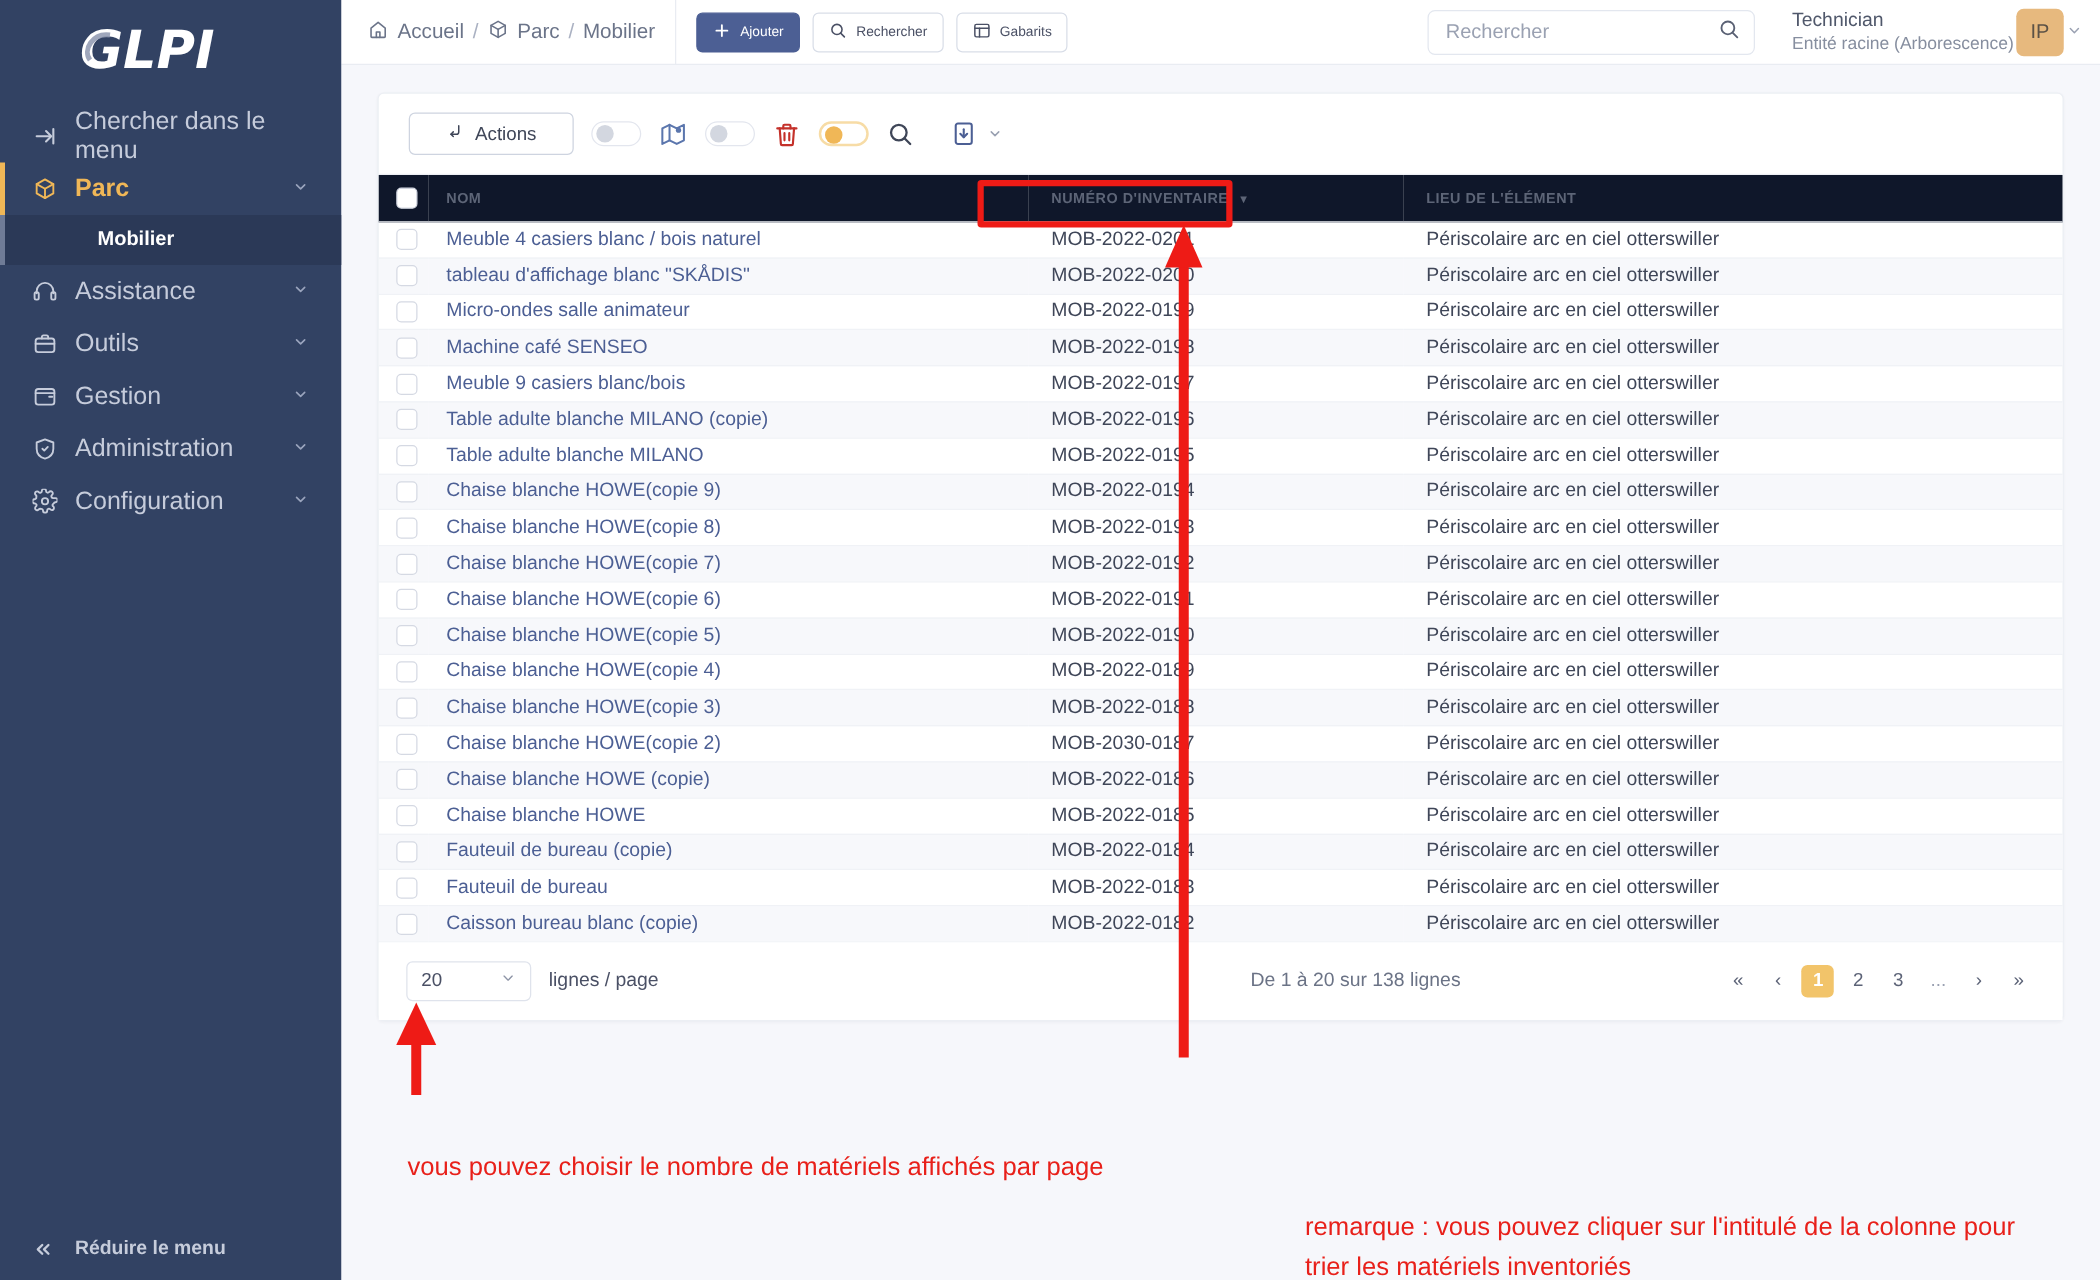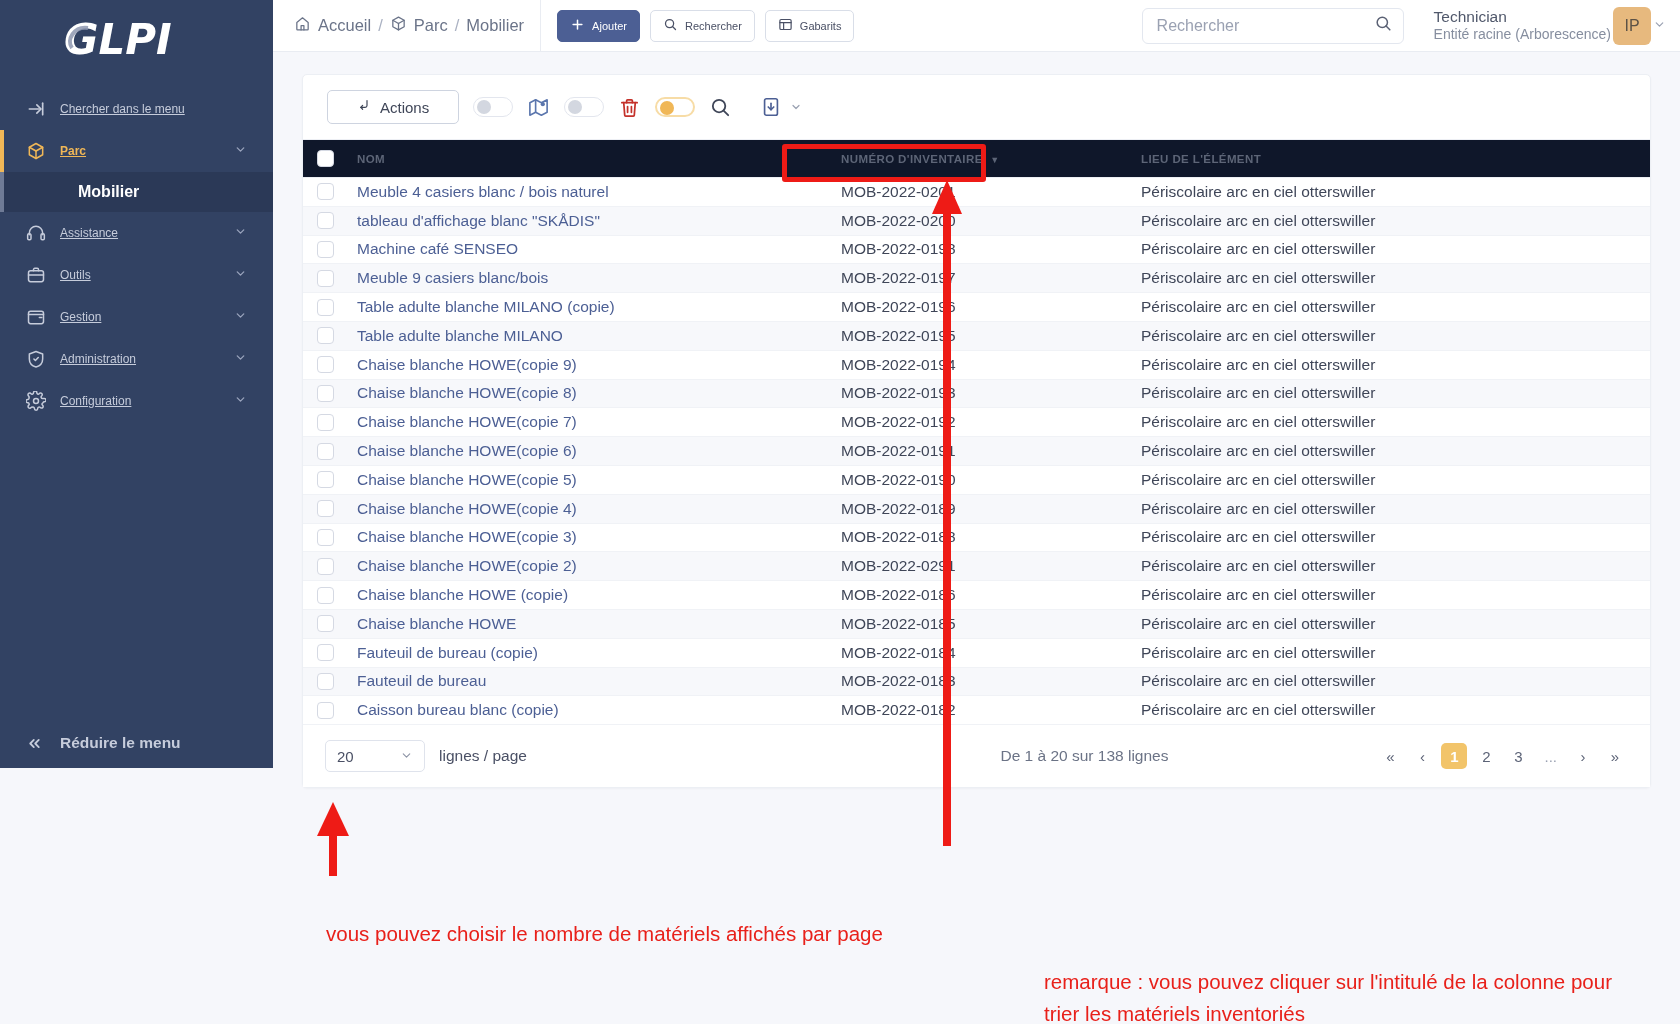--- a/index.html
+++ b/index.html
@@ -6,34 +6,35 @@
   html, body {
     width: 1680px; height: 1024px;
     font-family: "Liberation Sans", sans-serif;
     background: #f6f7fb;
     overflow: hidden;
   }
   .app { display: flex; width: 1680px; height: 1024px; position: relative; }
 
   
   .sidebar {
-    width: 273px; min-width: 273px; height: 768px;
+    width: 273px; min-width: 273px; height: 1024px;
     background: #324263;
     display: flex; flex-direction: column;
     position: relative;
+    align-items: center;
   }
   .logo-wrap {
     height: 80px; display: flex; align-items: center; justify-content: center;
   }
   .nav { margin-top: 8px; display: flex; flex-direction: column; }
   .nav-item {
     display: flex; align-items: center;
     height: 42px; padding: 0 26px;
-    color: #c6ccdb; font-size: 12px;
-    cursor: pointer; position: relative; text-decoration: underline;
+    color: #c6ccdb; font-size: 20px;
+    cursor: pointer; position: relative;
   }
   .nav-item .ico {
     width: 26px; display: flex; align-items: center; color: #c6ccdb;
     flex: 0 0 26px;
   }
   .nav-item .lbl { flex: 1; padding-left: 8px; }
   .nav-item .chev { font-size: 12px; color: #9aa4bd; }
   .nav-item.active { color: #f0b757; }
   .nav-item.active .ico { color: #f0b757; }
   .nav-item.active::before {
@@ -516,20 +517,28 @@
                   <span class="chk"></span>
                 </td>
                 <td class="col-name"><a>tableau d'affichage blanc "SKÅDIS"</a></td>
                 <td class="col-inv">MOB-2022-0200</td>
                 <td class="col-loc">Périscolaire arc en ciel otterswiller</td>
               </tr>
               <tr>
                 <td class="col-chk">
                   <span class="chk"></span>
                 </td>
+                <td class="col-name"><a>Micro-ondes salle animateur</a></td>
+                <td class="col-inv">MOB-2022-0199</td>
+                <td class="col-loc">Périscolaire arc en ciel otterswiller</td>
+              </tr>
+              <tr>
+                <td class="col-chk">
+                  <span class="chk"></span>
+                </td>
                 <td class="col-name"><a>Machine café SENSEO</a></td>
                 <td class="col-inv">MOB-2022-0198</td>
                 <td class="col-loc">Périscolaire arc en ciel otterswiller</td>
               </tr>
               <tr>
                 <td class="col-chk">
                   <span class="chk"></span>
                 </td>
                 <td class="col-name"><a>Meuble 9 casiers blanc/bois</a></td>
                 <td class="col-inv">MOB-2022-0197</td>
@@ -605,21 +614,21 @@
                 </td>
                 <td class="col-name"><a>Chaise blanche HOWE(copie 3)</a></td>
                 <td class="col-inv">MOB-2022-0188</td>
                 <td class="col-loc">Périscolaire arc en ciel otterswiller</td>
               </tr>
               <tr>
                 <td class="col-chk">
                   <span class="chk"></span>
                 </td>
                 <td class="col-name"><a>Chaise blanche HOWE(copie 2)</a></td>
-                <td class="col-inv">MOB-2022-0291</td>
+                <td class="col-inv">MOB-2030-0187</td>
                 <td class="col-loc">Périscolaire arc en ciel otterswiller</td>
               </tr>
               <tr>
                 <td class="col-chk">
                   <span class="chk"></span>
                 </td>
                 <td class="col-name"><a>Chaise blanche HOWE (copie)</a></td>
                 <td class="col-inv">MOB-2022-0186</td>
                 <td class="col-loc">Périscolaire arc en ciel otterswiller</td>
               </tr>

